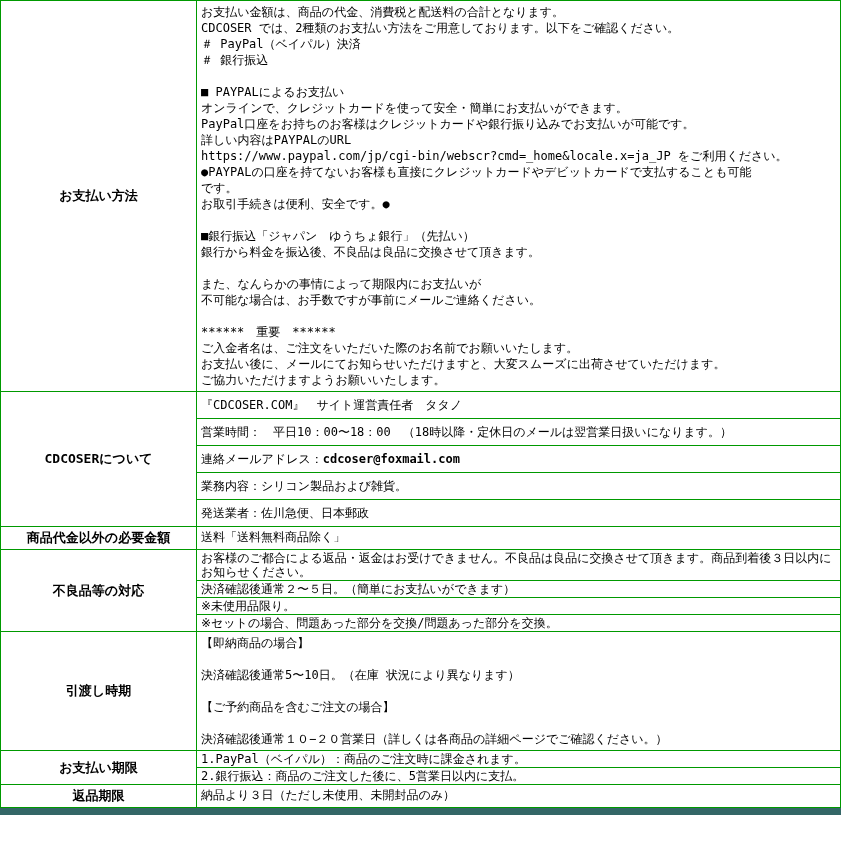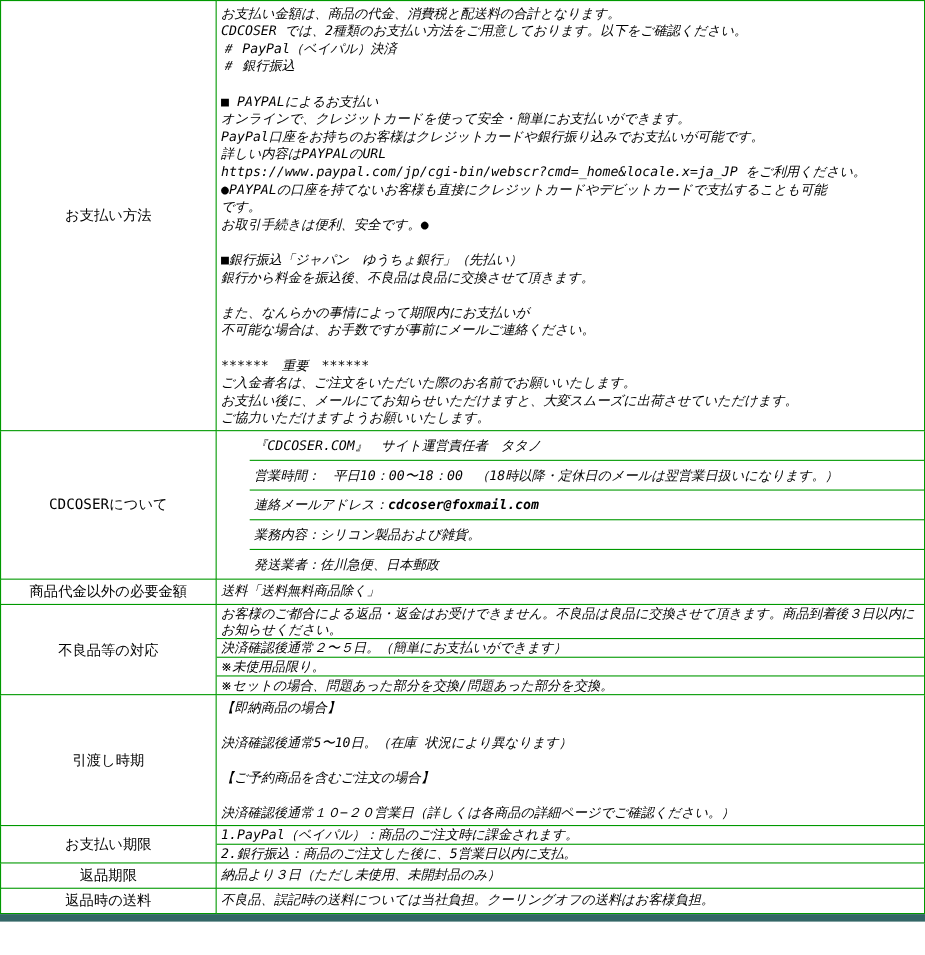--- a/index.html
+++ b/index.html
@@ -20,35 +20,35 @@
   table.info-table{
     border-collapse:collapse;
     width:841px;
     table-layout:fixed;
   }
   td{border:1px solid var(--border);vertical-align:top;}
   td.hdr{
     width:196px;
     text-align:center;
     vertical-align:middle;
-    font-weight:normal;
+    font-weight:bold;
     font-size:13px;
     padding:2px;
   }
   td.content{padding:0;}
-  .cell{padding:3px 4px;font-style:italic;}
+  .cell{padding:3px 4px;}
   .cell + .cell{border-top:1px solid var(--border);}
   .line{
     line-height:14px;
     min-height:14px;
     white-space:pre-wrap;
     word-break:break-all;
   }
   .lines-lg .line{line-height:16px;min-height:16px;}
-  .tall .cell{padding:6px 4px;margin-left:30px;}
+  .tall .cell{padding:6px 4px;}
   .tight .cell{padding:1px 4px;}
   .bold{font-weight:bold;}
   .footer-bar{height:7px;width:841px;background:var(--footer-bar);}
 </style>
 </head>
 <body>
 
 <table class="info-table">
   <tbody id="rows">
       <tr>
@@ -153,23 +153,15 @@
         </td>
       </tr>
       <tr>
         <td class="hdr">返品期限</td>
         <td class="content ">
           <div class="cell">
             <div class="line">納品より３日（ただし未使用、未開封品のみ）</div>
           </div>
         </td>
       </tr>
-      <tr>
-        <td class="hdr">返品時の送料</td>
-        <td class="content ">
-          <div class="cell">
-            <div class="line">不良品、誤記時の送料については当社負担。クーリングオフの送料はお客様負担。</div>
-          </div>
-        </td>
-      </tr>
     </tbody>
 </table>
 <div class="footer-bar"></div>
 
 </body></html>

